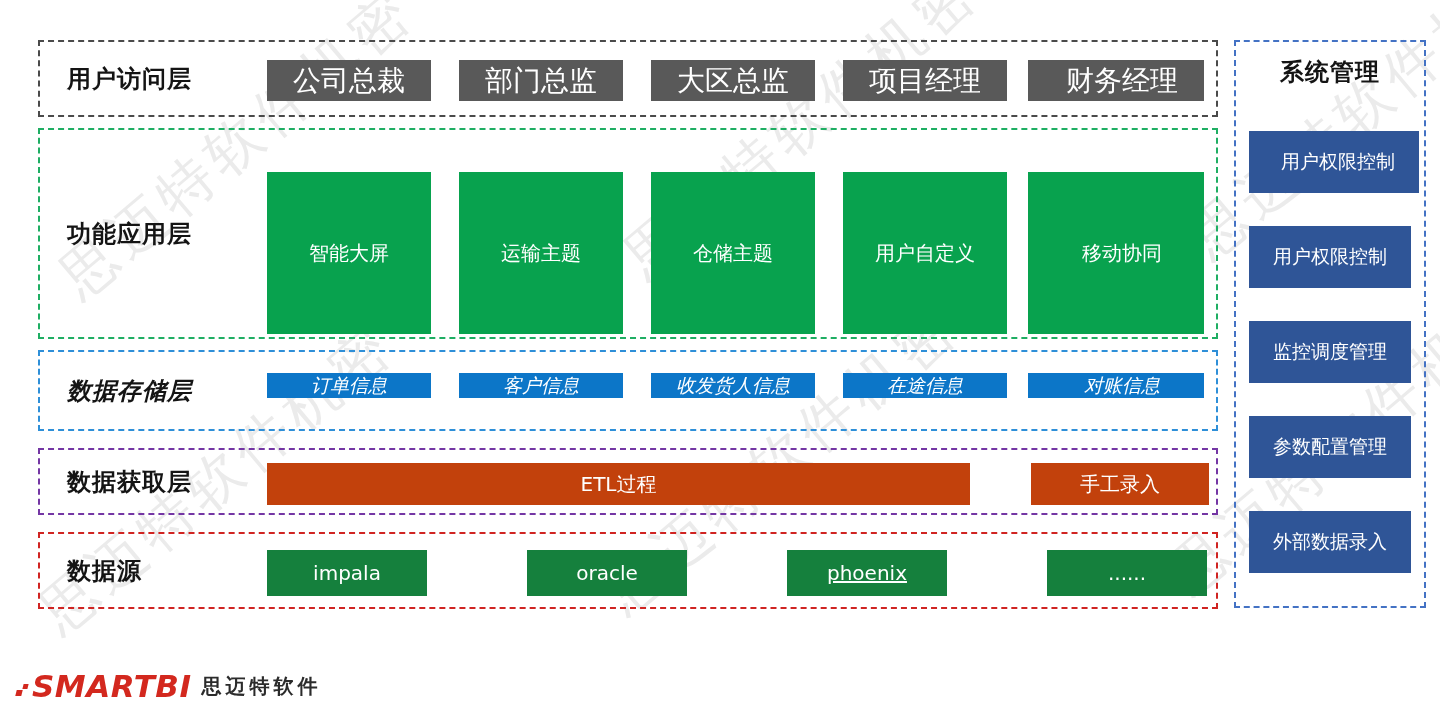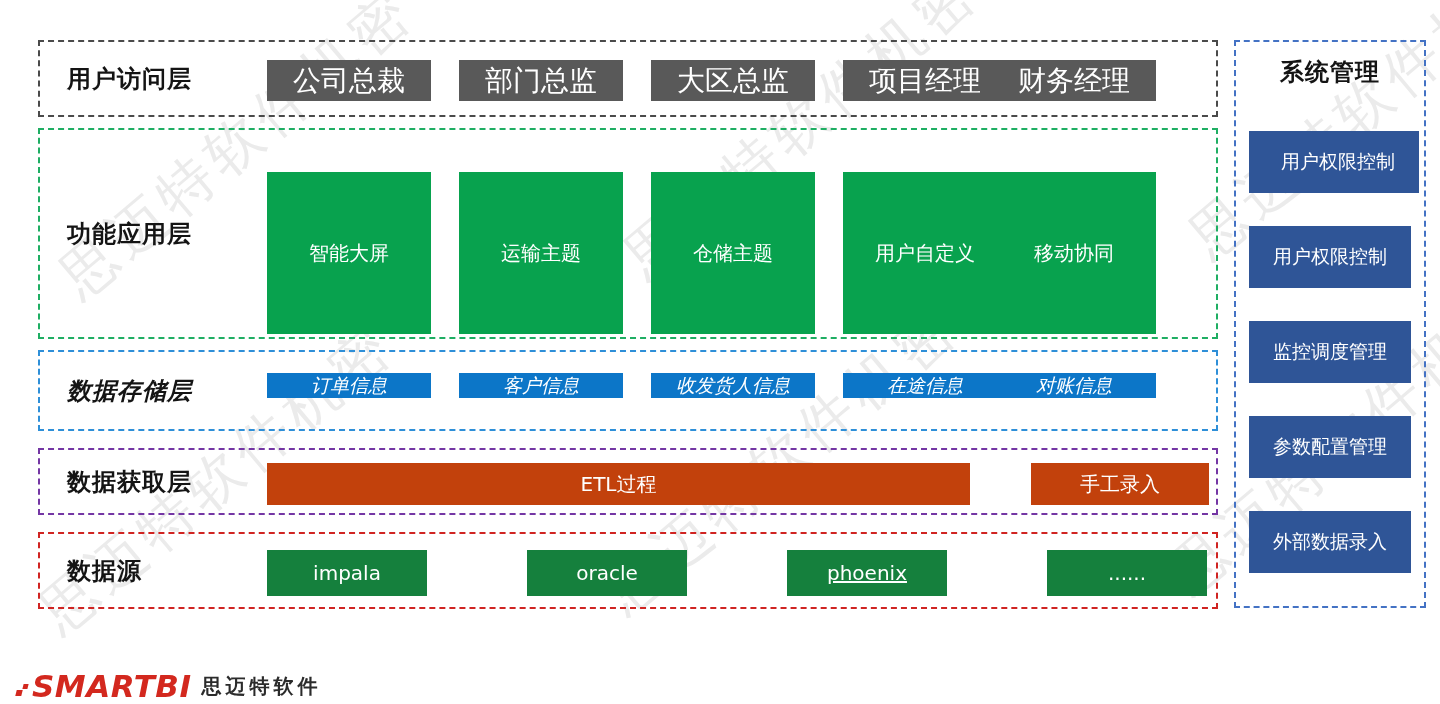--- a/index.html
+++ b/index.html
@@ -13,21 +13,21 @@
 
   
   .row{position:absolute;left:38px;width:1180px;z-index:1;box-sizing:border-box;
        border:2px dashed #4a4a4a;background:transparent;}
   .row-label{position:absolute;left:27px;top:0;bottom:0;display:flex;align-items:center;
        font-size:24px;font-weight:600;color:#141414;letter-spacing:1px;}
   .cell{position:absolute;display:flex;align-items:center;justify-content:center;
        color:#ffffff;text-align:center;}
 
   
-  .c0{left:227px;} .c1{left:419px;} .c2{left:611px;} .c3{left:803px;} .c4{left:952px;}
+  .c0{left:227px;} .c1{left:419px;} .c2{left:611px;} .c3{left:803px;} .c4{left:988px;padding-left:12px;}
   .w-std{width:164px;}
 
   
   .row-access{top:40px;height:77px;border-color:#4a4a4a;}
   .row-access .cell{top:18px;height:41px;background:#595959;font-size:28px;}
 
   
   .row-app{top:128px;height:211px;border-color:#1fae63;}
   .row-app .cell{top:42px;height:162px;background:#08a24e;font-size:20px;}
 

